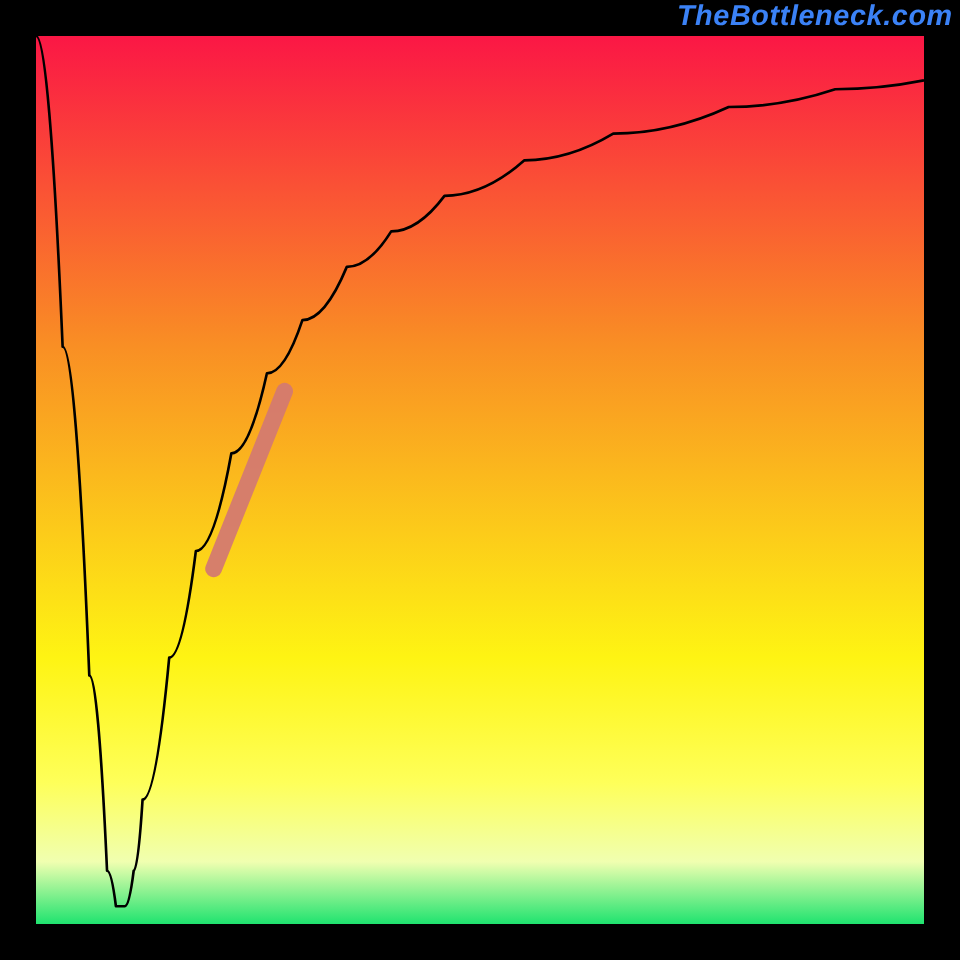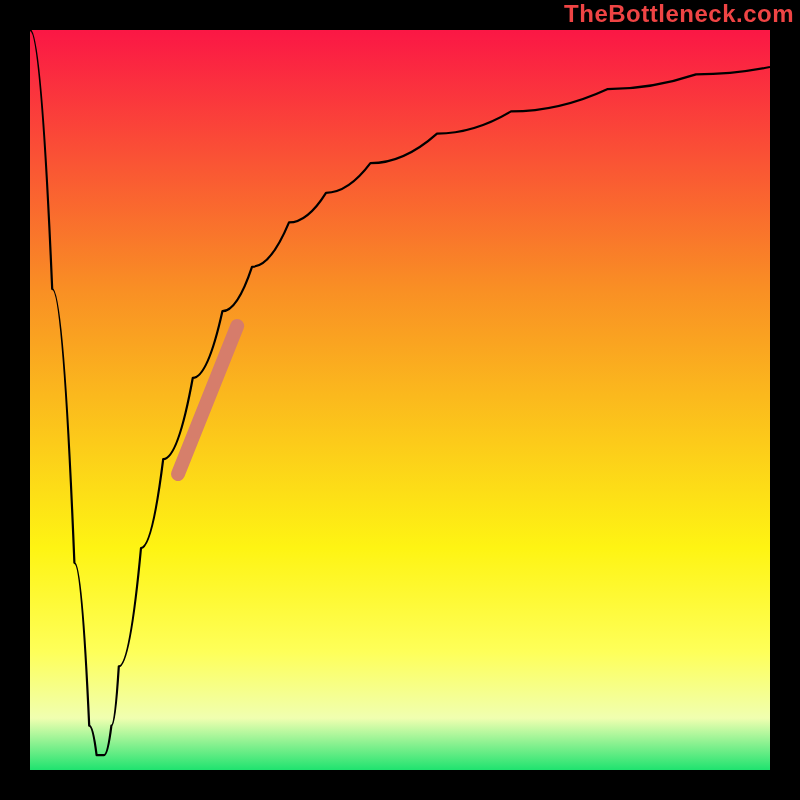--- a/index.html
+++ b/index.html
@@ -16,23 +16,24 @@
     background: #000;
     position: relative;
   }
   .watermark {
     position: absolute;
     top: 0;
     right: 6px;
     font-family: Arial, Helvetica, sans-serif;
     font-size: 24px;
     font-weight: bold;
-    color: #ef4444;
+    color: #3b82f6;
     letter-spacing: 0.5px;
     z-index: 10;
+    font-style: italic;
   }
   .plot-area {
     position: absolute;
     left: 30px;
     top: 30px;
     width: 740px;
     height: 740px;
   }
   svg {
     position: absolute;

